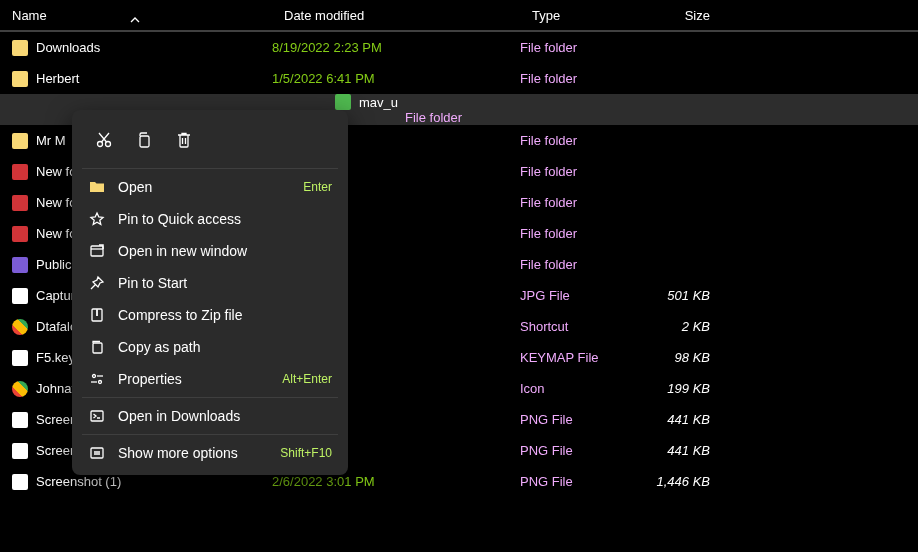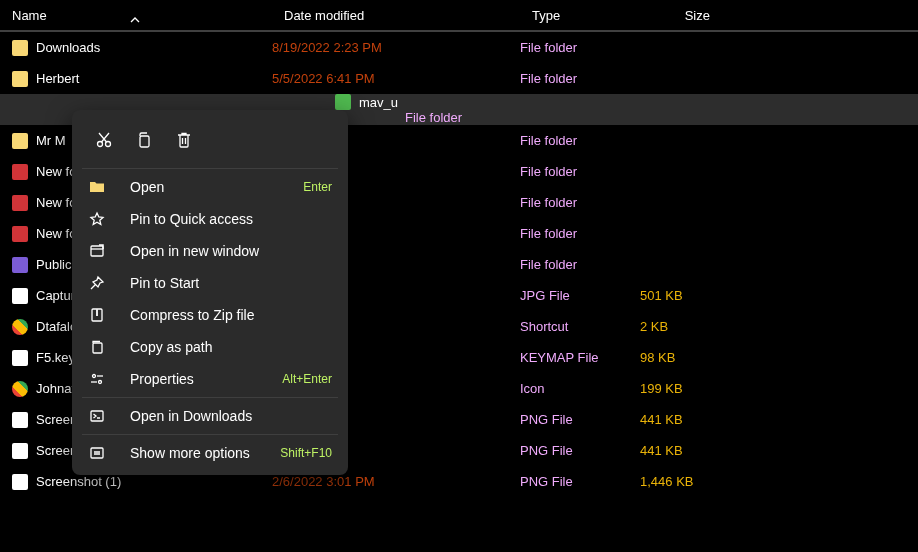--- a/index.html
+++ b/index.html
@@ -42,23 +42,23 @@
   display: flex;
   align-items: center;
   height: 31px;
   padding-left: 12px;
 }
 .file-row.selected {
   background: #2d2d2d;
   flex-direction: column;
 }
 .file-row .col-name { width: 260px; display: flex; align-items: center; gap: 8px; }
-.file-row .col-date { width: 248px; color: #c2410c; }
+.file-row .col-date { width: 248px; color: #84cc16; }
 .file-row .col-type { width: 120px; color: #f0abfc; }
-.file-row .col-size { width: 70px; text-align: left; color: #eab308; }
+.file-row .col-size { width: 70px; text-align: right; color: #ffffff; font-style: italic; }
 .icon {
   width: 16px;
   height: 16px;
   display: inline-block;
   border-radius: 2px;
   flex-shrink: 0;
 }
 .folder-yellow { background: #f8d775; }
 .folder-green { background: #4fb84f; }
 .folder-red { background: #d13438; }
@@ -91,21 +91,21 @@
   color: #fff;
 }
 .ctx-sep {
   height: 1px;
   background: #3f3f3f;
   margin: 2px 4px;
 }
 .ctx-item {
   display: flex;
   align-items: center;
-  gap: 24px;
+  gap: 12px;
   padding: 7px 10px;
   border-radius: 4px;
   color: #fff;
 }
 .ctx-item .ctx-icon {
   width: 18px;
   height: 18px;
   display: flex;
   align-items: center;
   justify-content: center;
@@ -146,21 +146,21 @@
         </div>
         <div class="col-date">8/19/2022 2:23 PM</div>
         <div class="col-type">File folder</div>
         <div class="col-size"></div>
       </div>
       <div class="file-row">
         <div class="col-name">
           <span class="icon folder-yellow"></span>
           <span>Herbert</span>
         </div>
-        <div class="col-date">5/5/2022 6:41 PM</div>
+        <div class="col-date">1/5/2022 6:41 PM</div>
         <div class="col-type">File folder</div>
         <div class="col-size"></div>
       </div>
       <div class="file-row selected">
         <div class="col-name">
           <span class="icon folder-green"></span>
           <span>mav_u</span>
         </div>
         <div class="col-date"></div>
         <div class="col-type">File folder</div>

